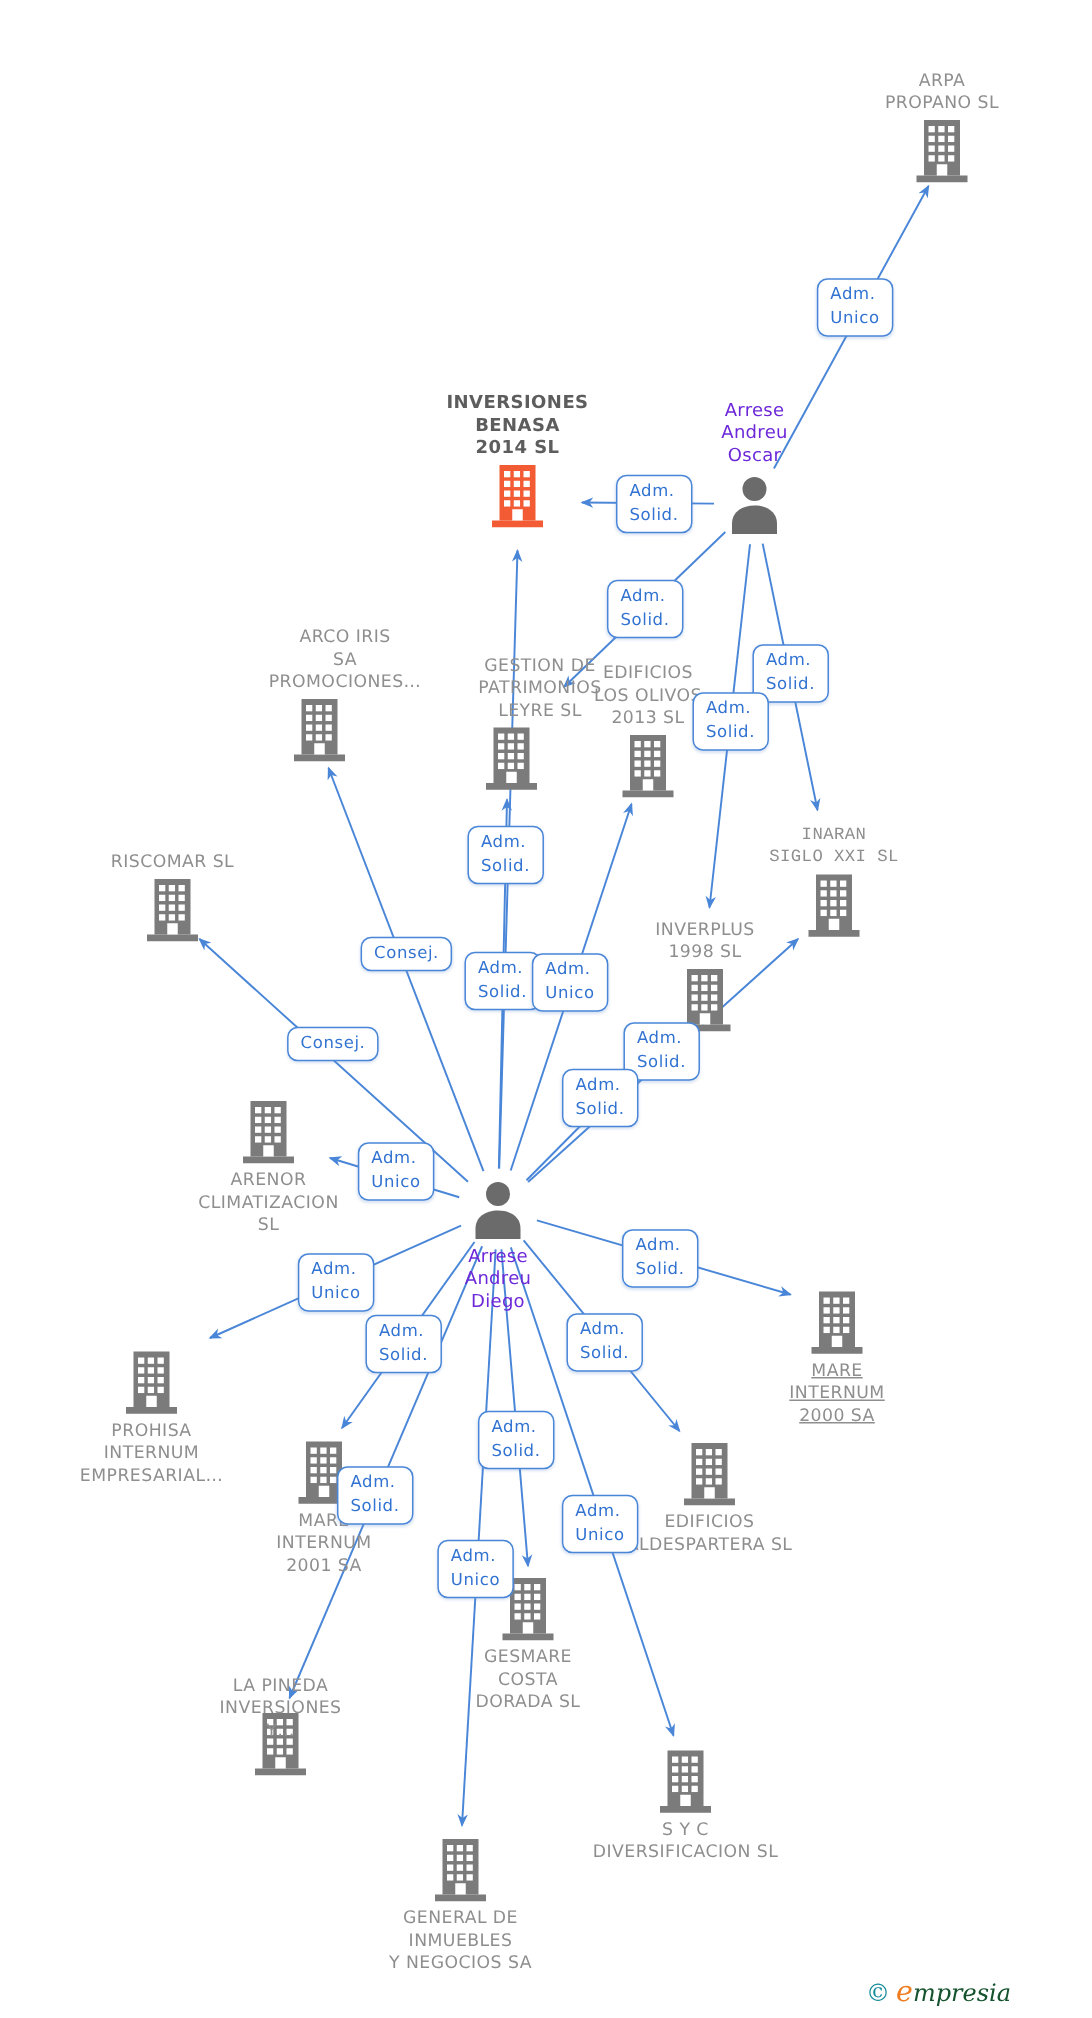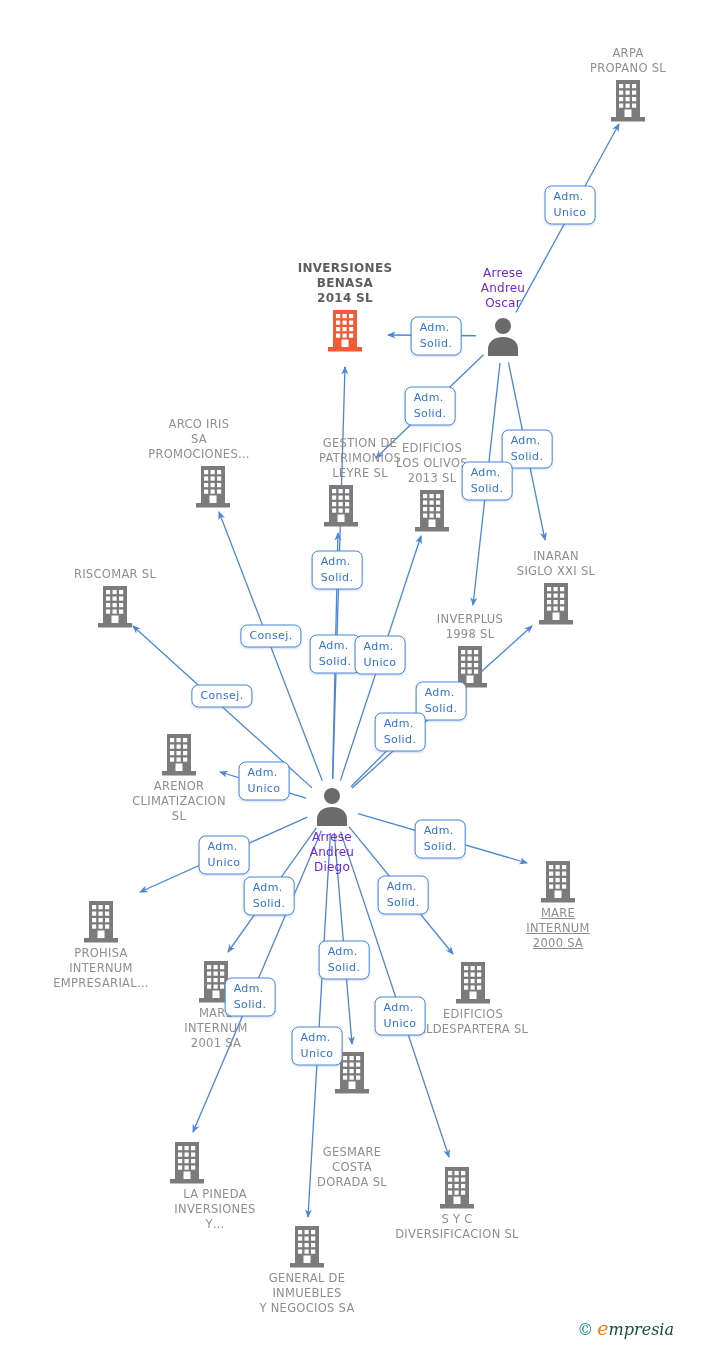--- a/index.html
+++ b/index.html
@@ -119,21 +119,21 @@
           <rect x="17.5" y="11.5" width="4.2" height="4.2" fill="#fff"></rect>
           <rect x="24" y="11.5" width="4.2" height="4.2" fill="#fff"></rect>
           <rect x="11" y="18" width="4.2" height="4.2" fill="#fff"></rect>
           <rect x="17.5" y="18" width="4.2" height="4.2" fill="#fff"></rect>
           <rect x="24" y="18" width="4.2" height="4.2" fill="#fff"></rect>
           <rect x="11" y="24.5" width="4.2" height="4.2" fill="#fff"></rect>
           <rect x="17.5" y="24.5" width="4.2" height="4.2" fill="#fff"></rect>
           <rect x="24" y="24.5" width="4.2" height="4.2" fill="#fff"></rect>
           <rect x="16.5" y="30.5" width="7" height="7.5" fill="#fff"></rect>
         </svg></div>
-      <div class="node-label" style="left: 199px; bottom: 883px;">ARCO IRIS
+      <div class="node-label" style="left: 230px; bottom: 883px;">ARCO IRIS
 SA
 PROMOCIONES…</div>
       <div class="node-icon" style="left: 341px; top: 506px;"><svg width="40" height="44" viewBox="0 0 40 44">
           <rect x="8" y="1" width="24" height="37" fill="#7b7b7b"></rect>
           <rect x="3" y="38" width="34" height="4.5" fill="#7b7b7b"></rect>
           <rect x="11" y="5" width="4.2" height="4.2" fill="#fff"></rect>
           <rect x="17.5" y="5" width="4.2" height="4.2" fill="#fff"></rect>
           <rect x="24" y="5" width="4.2" height="4.2" fill="#fff"></rect>
           <rect x="11" y="11.5" width="4.2" height="4.2" fill="#fff"></rect>
           <rect x="17.5" y="11.5" width="4.2" height="4.2" fill="#fff"></rect>
@@ -179,21 +179,21 @@
           <rect x="17.5" y="11.5" width="4.2" height="4.2" fill="#fff"></rect>
           <rect x="24" y="11.5" width="4.2" height="4.2" fill="#fff"></rect>
           <rect x="11" y="18" width="4.2" height="4.2" fill="#fff"></rect>
           <rect x="17.5" y="18" width="4.2" height="4.2" fill="#fff"></rect>
           <rect x="24" y="18" width="4.2" height="4.2" fill="#fff"></rect>
           <rect x="11" y="24.5" width="4.2" height="4.2" fill="#fff"></rect>
           <rect x="17.5" y="24.5" width="4.2" height="4.2" fill="#fff"></rect>
           <rect x="24" y="24.5" width="4.2" height="4.2" fill="#fff"></rect>
           <rect x="16.5" y="30.5" width="7" height="7.5" fill="#fff"></rect>
         </svg></div>
-      <div class="node-label" style="left: 556px; bottom: 766px;">INARAN
+      <div class="node-label" style="left: 556px; bottom: 766px; font-family: Liberation Mono, monospace;">INARAN
 SIGLO XXI SL</div>
       <div class="node-icon" style="left: 115px; top: 607px;"><svg width="40" height="44" viewBox="0 0 40 44">
           <rect x="8" y="1" width="24" height="37" fill="#7b7b7b"></rect>
           <rect x="3" y="38" width="34" height="4.5" fill="#7b7b7b"></rect>
           <rect x="11" y="5" width="4.2" height="4.2" fill="#fff"></rect>
           <rect x="17.5" y="5" width="4.2" height="4.2" fill="#fff"></rect>
           <rect x="24" y="5" width="4.2" height="4.2" fill="#fff"></rect>
           <rect x="11" y="11.5" width="4.2" height="4.2" fill="#fff"></rect>
           <rect x="17.5" y="11.5" width="4.2" height="4.2" fill="#fff"></rect>
           <rect x="24" y="11.5" width="4.2" height="4.2" fill="#fff"></rect>
@@ -341,41 +341,41 @@
           <rect x="17.5" y="11.5" width="4.2" height="4.2" fill="#fff"></rect>
           <rect x="24" y="11.5" width="4.2" height="4.2" fill="#fff"></rect>
           <rect x="11" y="18" width="4.2" height="4.2" fill="#fff"></rect>
           <rect x="17.5" y="18" width="4.2" height="4.2" fill="#fff"></rect>
           <rect x="24" y="18" width="4.2" height="4.2" fill="#fff"></rect>
           <rect x="11" y="24.5" width="4.2" height="4.2" fill="#fff"></rect>
           <rect x="17.5" y="24.5" width="4.2" height="4.2" fill="#fff"></rect>
           <rect x="24" y="24.5" width="4.2" height="4.2" fill="#fff"></rect>
           <rect x="16.5" y="30.5" width="7" height="7.5" fill="#fff"></rect>
         </svg></div>
-      <div class="node-label" style="left: 352px; top: 1145px;">GESMARE
+      <div class="node-label" style="left: 352px; top: 1097px;">GESMARE
 COSTA
 DORADA SL</div>
       <div class="node-icon" style="left: 187px; top: 1163px;"><svg width="40" height="44" viewBox="0 0 40 44">
           <rect x="8" y="1" width="24" height="37" fill="#7b7b7b"></rect>
           <rect x="3" y="38" width="34" height="4.5" fill="#7b7b7b"></rect>
           <rect x="11" y="5" width="4.2" height="4.2" fill="#fff"></rect>
           <rect x="17.5" y="5" width="4.2" height="4.2" fill="#fff"></rect>
           <rect x="24" y="5" width="4.2" height="4.2" fill="#fff"></rect>
           <rect x="11" y="11.5" width="4.2" height="4.2" fill="#fff"></rect>
           <rect x="17.5" y="11.5" width="4.2" height="4.2" fill="#fff"></rect>
           <rect x="24" y="11.5" width="4.2" height="4.2" fill="#fff"></rect>
           <rect x="11" y="18" width="4.2" height="4.2" fill="#fff"></rect>
           <rect x="17.5" y="18" width="4.2" height="4.2" fill="#fff"></rect>
           <rect x="24" y="18" width="4.2" height="4.2" fill="#fff"></rect>
           <rect x="11" y="24.5" width="4.2" height="4.2" fill="#fff"></rect>
           <rect x="17.5" y="24.5" width="4.2" height="4.2" fill="#fff"></rect>
           <rect x="24" y="24.5" width="4.2" height="4.2" fill="#fff"></rect>
           <rect x="16.5" y="30.5" width="7" height="7.5" fill="#fff"></rect>
         </svg></div>
-      <div class="node-label" style="left: 187px; top: 1187px; margin-left: 28px;">LA PINEDA
+      <div class="node-label" style="left: 187px; top: 1116px;">LA PINEDA
 INVERSIONES
 Y…</div>
       <div class="node-icon" style="left: 457px; top: 1188px;"><svg width="40" height="44" viewBox="0 0 40 44">
           <rect x="8" y="1" width="24" height="37" fill="#7b7b7b"></rect>
           <rect x="3" y="38" width="34" height="4.5" fill="#7b7b7b"></rect>
           <rect x="11" y="5" width="4.2" height="4.2" fill="#fff"></rect>
           <rect x="17.5" y="5" width="4.2" height="4.2" fill="#fff"></rect>
           <rect x="24" y="5" width="4.2" height="4.2" fill="#fff"></rect>
           <rect x="11" y="11.5" width="4.2" height="4.2" fill="#fff"></rect>
           <rect x="17.5" y="11.5" width="4.2" height="4.2" fill="#fff"></rect>

